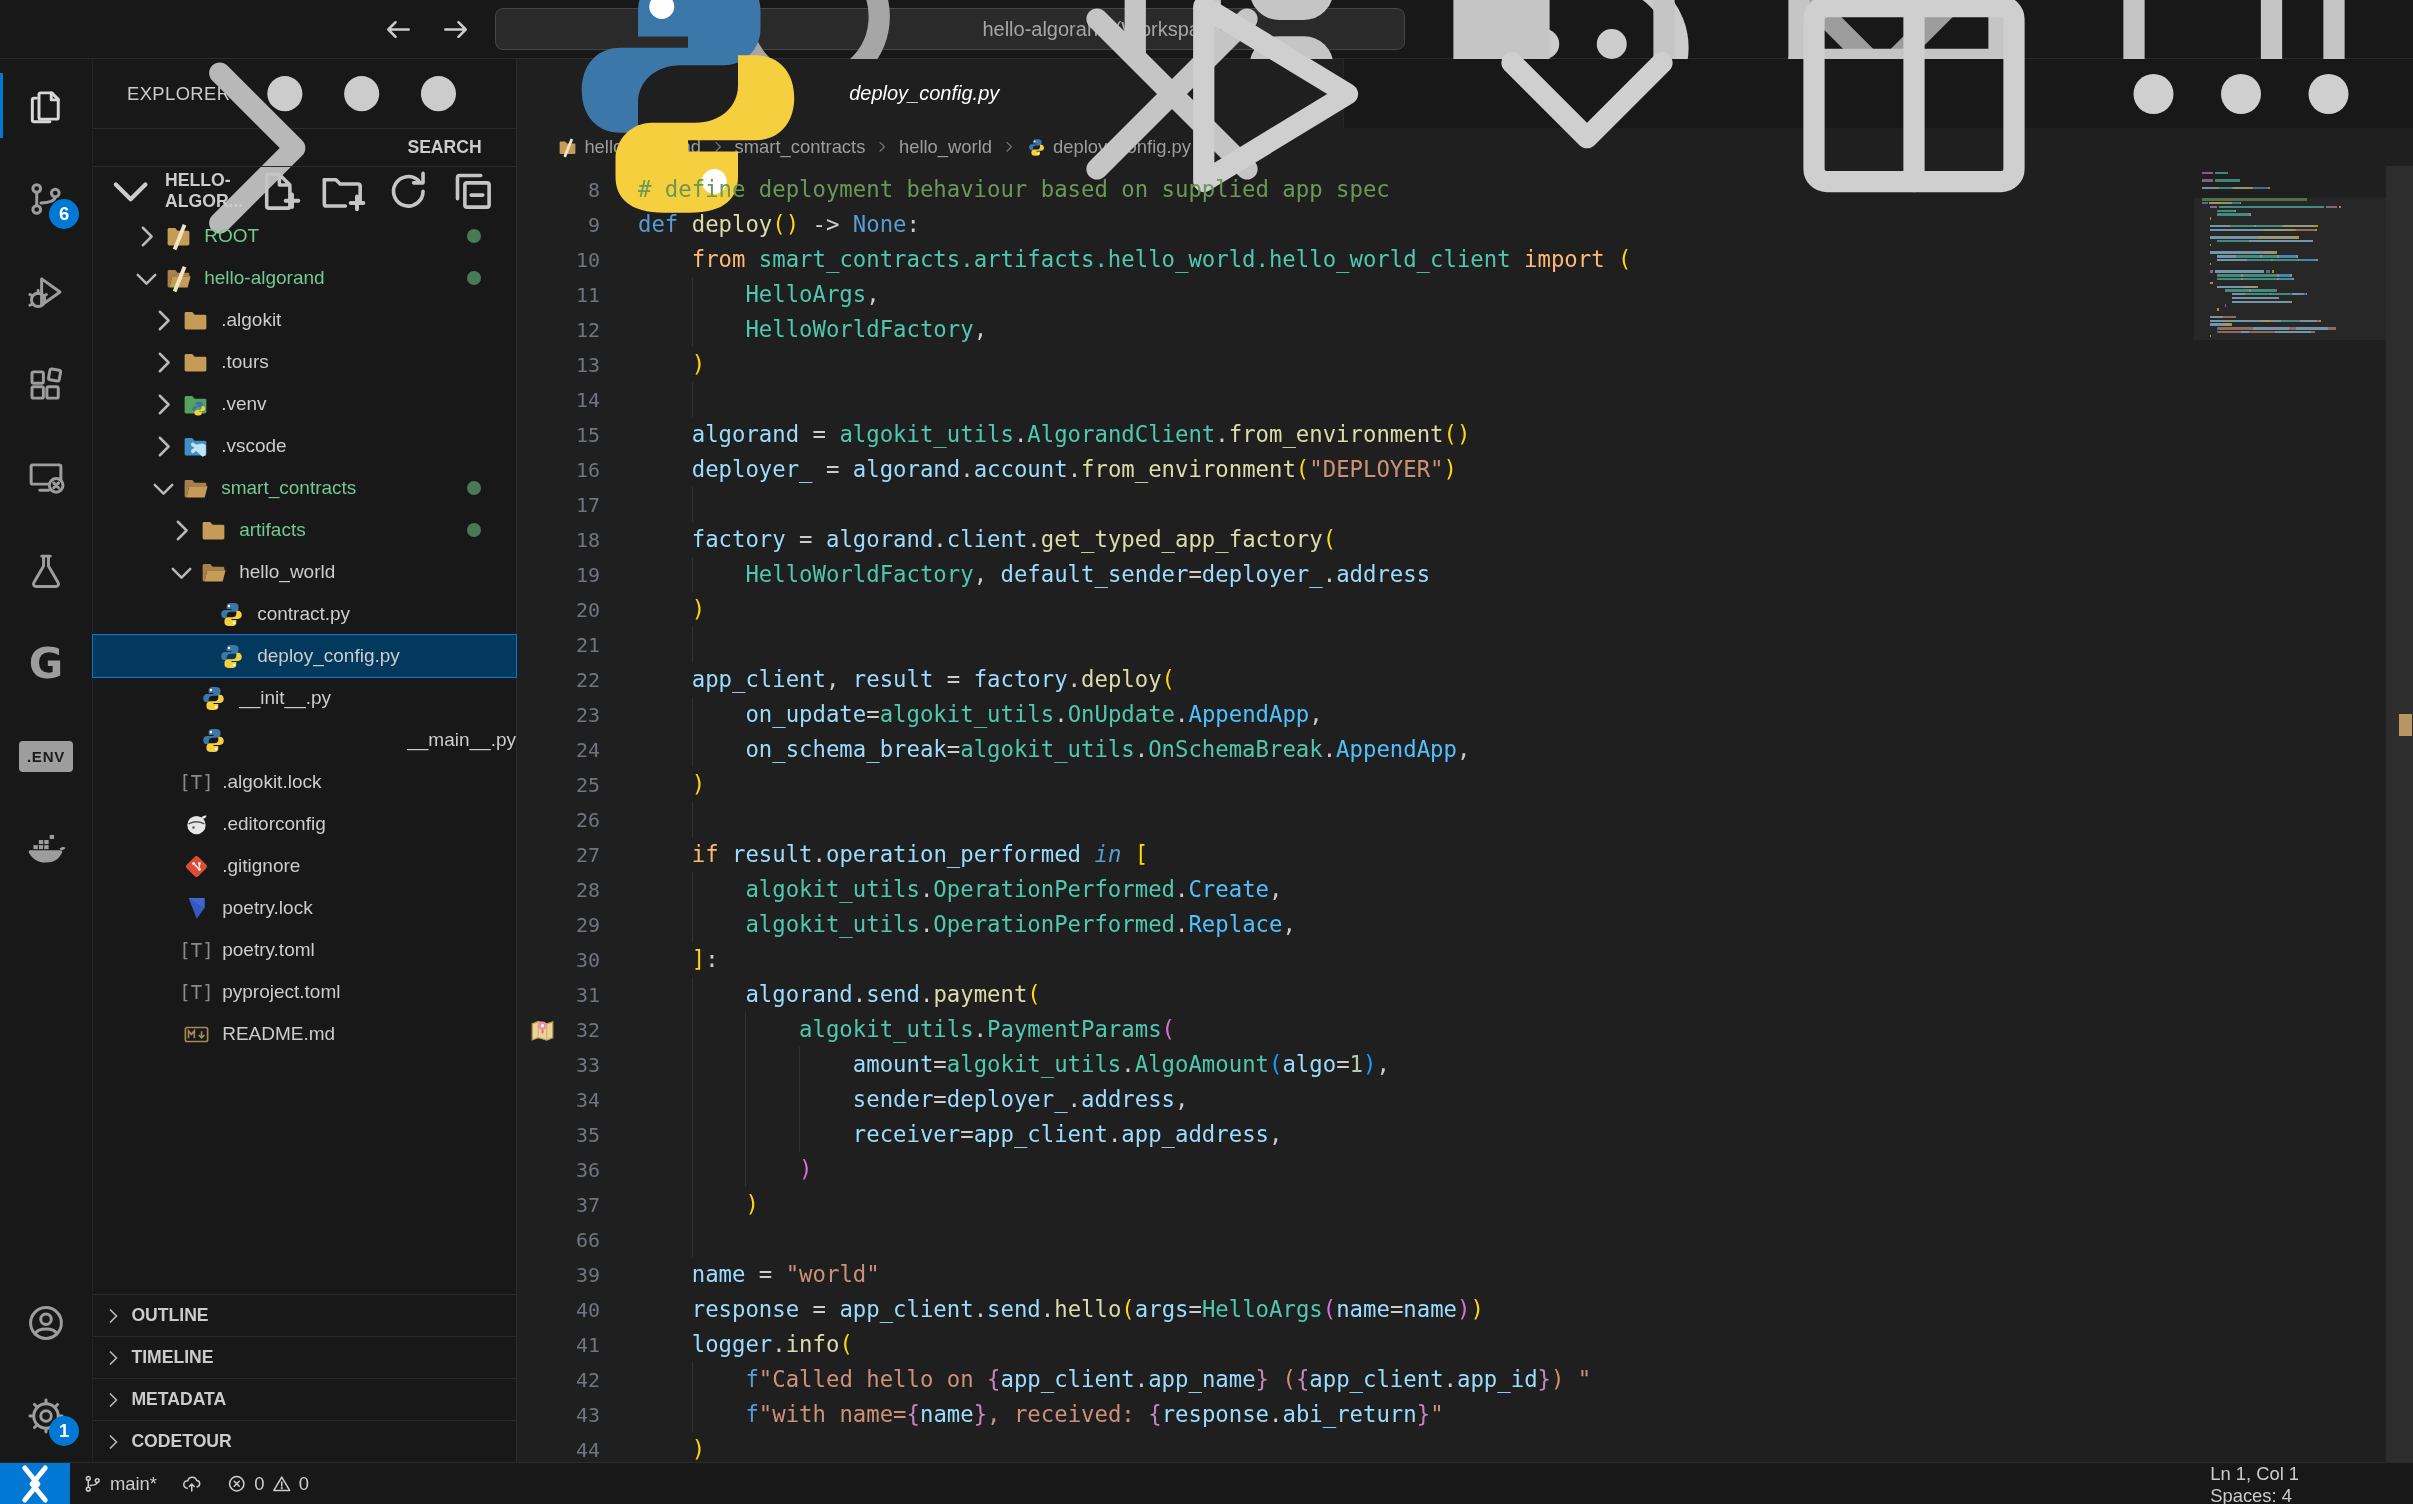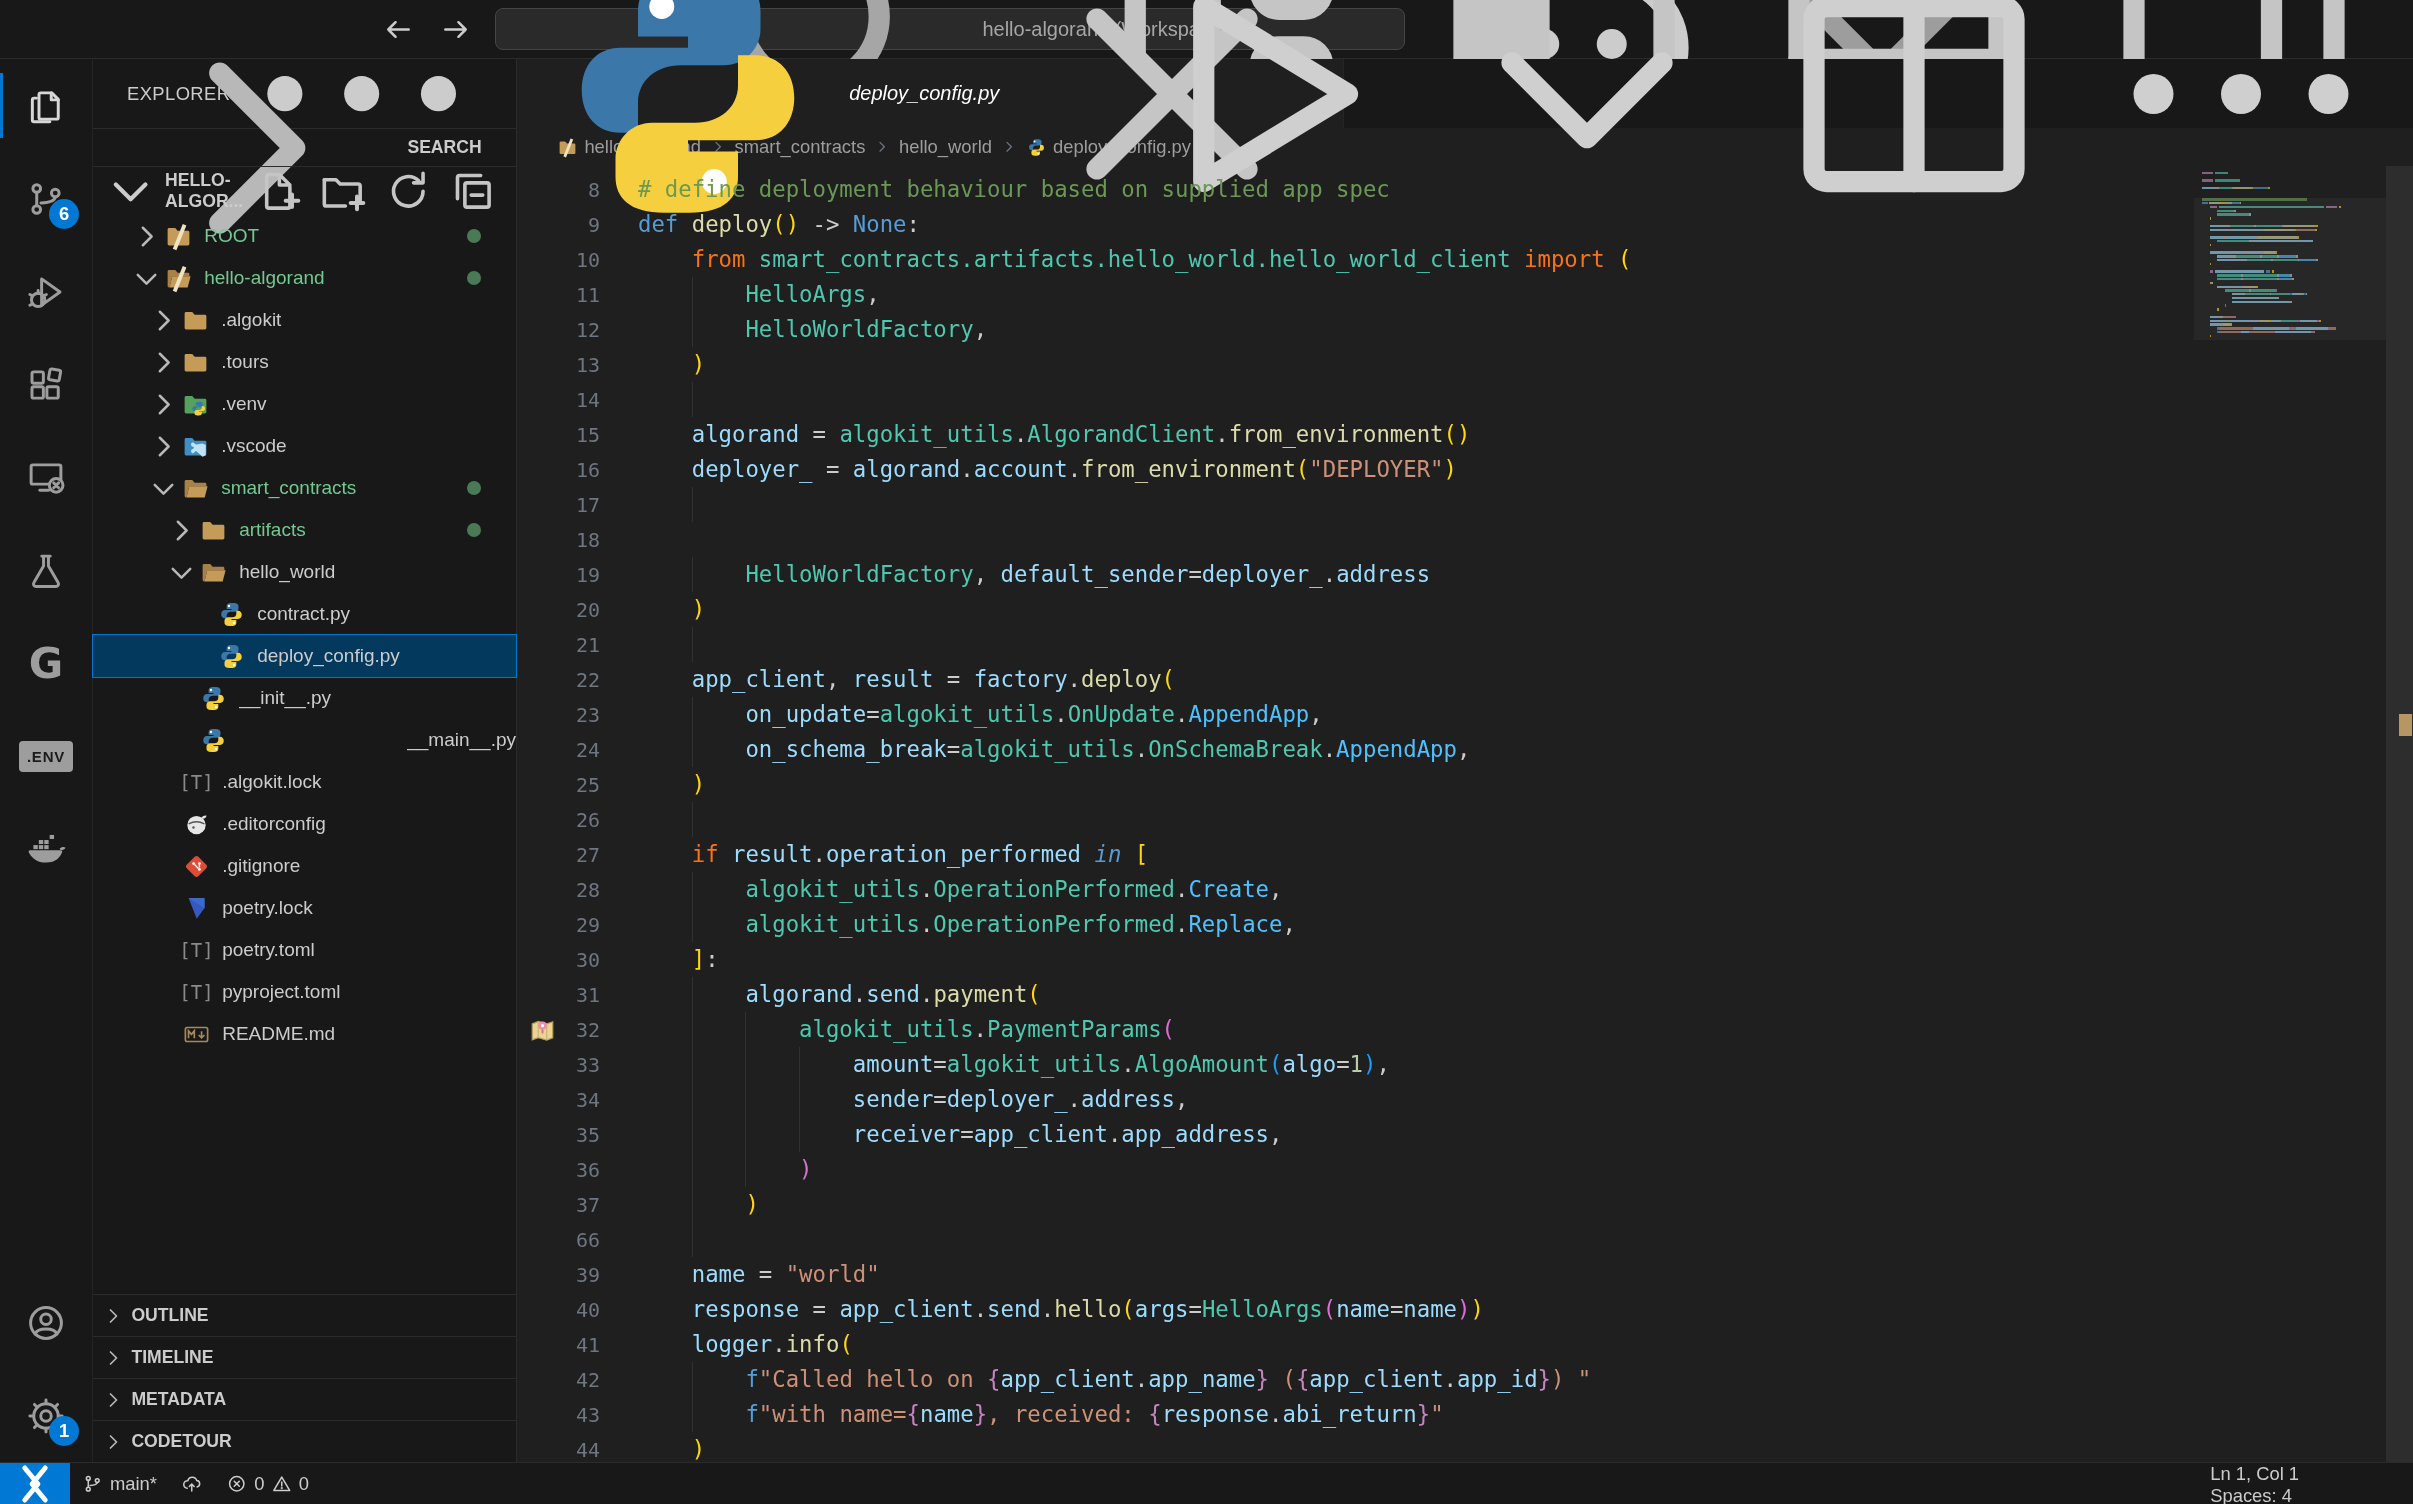--- a/index.html
+++ b/index.html
@@ -85,21 +85,21 @@
   #code { position:absolute; top:6.4px; left:0; right:27px; font-family:"DejaVu Sans Mono", monospace; font-size:22.3px; }
   .cl { position:relative; height:35px; display:flex; align-items:center; }
   .ln { width:83px; flex:0 0 83px; text-align:right; margin-right:38px; color:#6e7681; font-size:20px;
         font-family:"DejaVu Sans Mono", monospace; }
   .lc { position:relative; white-space:pre; height:35px; line-height:35px; }
   .lc span { white-space:pre; }
   .guide { position:absolute; top:0; bottom:0; width:0.8px; background:#313131; }
   .gut-ico { position:absolute; left:11.2px; top:4px; width:29px; height:29px; }
   .gut-ico svg { width:29px; height:29px; }
 
-  .t-c{color:#6a9955}.t-kb{color:#569cd6}.t-km{color:#f97316}.t-fn{color:#dcdcaa}.t-cl{color:#4ec9b0}
+  .t-c{color:#6a9955}.t-kb{color:#569cd6}.t-km{color:#fdba74}.t-fn{color:#dcdcaa}.t-cl{color:#4ec9b0}
   .t-v{color:#9cdcfe}.t-ct{color:#4fc1ff}.t-s{color:#ce9178}.t-n{color:#b5cea8}
   .t-b1{color:#ffd710}.t-b2{color:#da70d6}.t-b3{color:#179fff}.t-p{color:#cccccc}
   .t-ki{color:#569cd6;font-style:italic}.t-fb{color:#c586c0}
 
   
   #minimap { position:absolute; top:4.8px; right:27px; width:192px; padding-left:8px; }
   .mm-row { position:relative; height:3.8px; white-space:nowrap; }
   .mm-row span { display:inline-block; height:2.4px; vertical-align:top; margin-top:0.8px; }
   #mm-slider { position:absolute; left:0; right:0; background:rgba(255,255,255,.04); }
   #ruler { position:absolute; top:0; bottom:0; right:0; width:27px; background:#2d2d2d; }
@@ -872,20 +872,21 @@
             <div class="cl">
               <span class="ln">16</span>
               <span class="lc"><span class="t-p">    </span><span class="t-v">deployer_</span><span class="t-p"> = </span><span class="t-v">algorand</span><span class="t-p">.</span><span class="t-v">account</span><span class="t-p">.</span><span class="t-fn">from_environment</span><span class="t-b1">(</span><span class="t-s">"DEPLOYER"</span><span class="t-b1">)</span></span>
             </div>
             <div class="cl">
               <span class="ln">17</span>
               <span class="lc"><span class="guide" style="left: 4ch;"></span></span>
             </div>
             <div class="cl">
               <span class="ln">18</span>
+              <span class="lc"><span class="t-p">    </span><span class="t-v">factory</span><span class="t-p"> = </span><span class="t-v">algorand</span><span class="t-p">.</span><span class="t-v">client</span><span class="t-p">.</span><span class="t-fn">get_typed_app_factory</span><span class="t-b1">(</span></span>
             </div>
             <div class="cl">
               <span class="ln">19</span>
               <span class="lc"><span class="guide" style="left: 4ch;"></span><span class="t-p">        </span><span class="t-cl">HelloWorldFactory</span><span class="t-p">, </span><span class="t-v">default_sender</span><span class="t-p">=</span><span class="t-v">deployer_</span><span class="t-p">.</span><span class="t-v">address</span></span>
             </div>
             <div class="cl">
               <span class="ln">20</span>
               <span class="lc"><span class="t-p">    </span><span class="t-b1">)</span></span>
             </div>
             <div class="cl">

